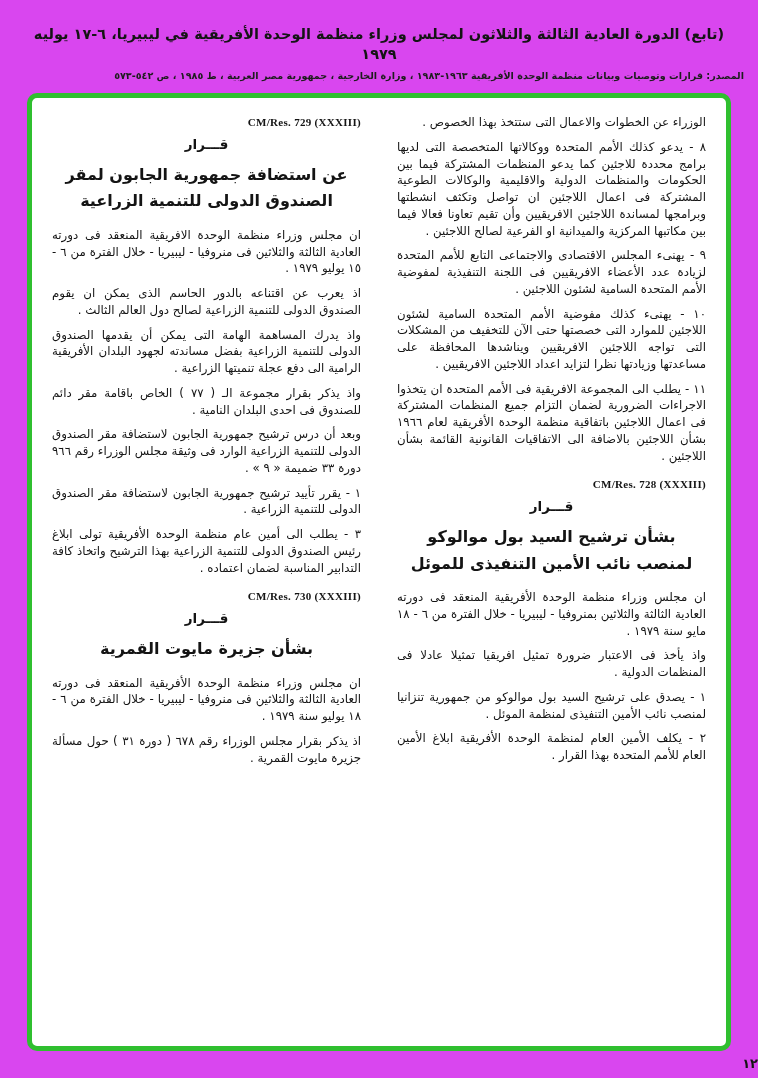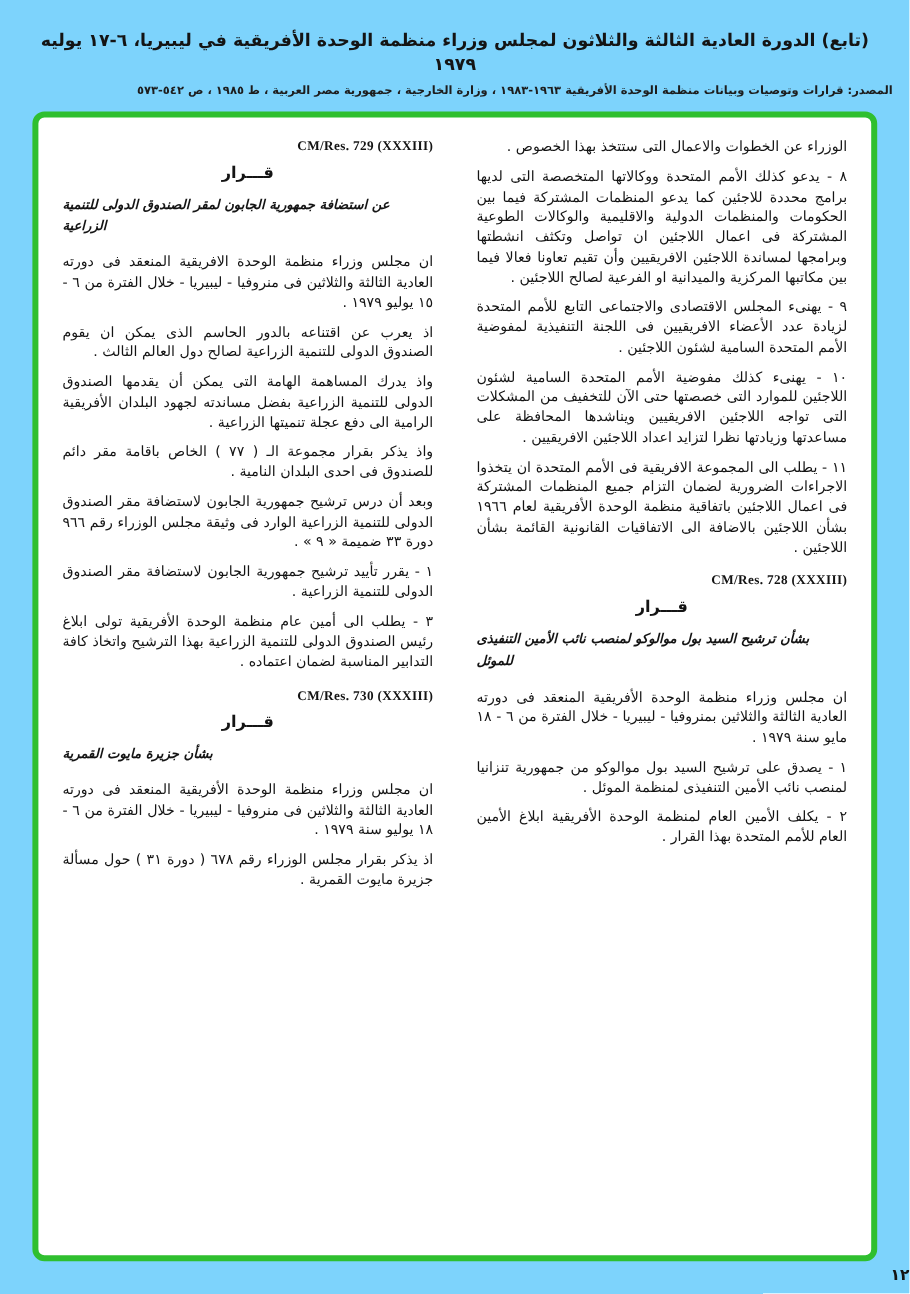--- a/index.html
+++ b/index.html
@@ -1,19 +1,19 @@
 <!DOCTYPE html>
 <html lang="ar"><head>
 <meta charset="utf-8">
 <style>
   html,body{margin:0;padding:0;background:#ffffff;}
   .page{
     position:relative;
     width:758px;height:1078px;
-    background:#7dd3fc;
+    background:#d946ef;
     font-family:"DejaVu Sans",sans-serif;
     color:#141414;
     overflow:hidden;
   }
   .page-header{padding-top:24px;}
   .header-title{
     direction:rtl;text-align:center;
     font-weight:bold;font-size:14.5px;
     padding:0 18px;line-height:1.4;
   }
@@ -48,24 +48,23 @@
     font-family:"Liberation Serif","DejaVu Serif",serif;
     font-weight:bold;font-size:11px;
     margin:14px 0 8px 0;letter-spacing:.3px;
   }
   .block.code:first-child{margin-top:2px;}
   .block.title{
     text-align:center;font-weight:bold;
     font-size:13.5px;margin:6px 0 10px 0;
   }
   .block.subtitle{
-    text-align:left;font-weight:bold;
-    font-size:11px;line-height:1.65;
+    text-align:center;font-weight:bold;
+    font-size:16px;line-height:1.65;
     margin:0 0 12px 0;
-    font-style:italic;
   }
   .page-number{
     position:absolute;left:16px;right:0;bottom:7px;
     text-align:right;font-weight:bold;font-size:13px;
     direction:rtl;
   }
 </style>
 </head>
 <body>
 
@@ -81,20 +80,21 @@
       <div class="column">
           <div class="block para">الوزراء عن الخطوات والاعمال التى ستتخذ بهذا الخصوص .</div>
           <div class="block para">٨ - يدعو كذلك الأمم المتحدة ووكالاتها المتخصصة التى لديها برامج محددة للاجئين كما يدعو المنظمات المشتركة فيما بين الحكومات والمنظمات الدولية والاقليمية والوكالات الطوعية المشتركة فى اعمال اللاجئين ان تواصل وتكثف انشطتها وبرامجها لمساندة اللاجئين الافريقيين وأن تقيم تعاونا فعالا فيما بين مكاتبها المركزية والميدانية او الفرعية لصالح اللاجئين .</div>
           <div class="block para">٩ - يهنىء المجلس الاقتصادى والاجتماعى التابع للأمم المتحدة لزيادة عدد الأعضاء الافريقيين فى اللجنة التنفيذية لمفوضية الأمم المتحدة السامية لشئون اللاجئين .</div>
           <div class="block para">١٠ - يهنىء كذلك مفوضية الأمم المتحدة السامية لشئون اللاجئين للموارد التى خصصتها حتى الآن للتخفيف من المشكلات التى تواجه اللاجئين الافريقيين ويناشدها المحافظة على مساعدتها وزيادتها نظرا لتزايد اعداد اللاجئين الافريقيين .</div>
           <div class="block para">١١ - يطلب الى المجموعة الافريقية فى الأمم المتحدة ان يتخذوا الاجراءات الضرورية لضمان التزام جميع المنظمات المشتركة فى اعمال اللاجئين باتفاقية منظمة الوحدة الأفريقية لعام ١٩٦٦ بشأن اللاجئين بالاضافة الى الاتفاقيات القانونية القائمة بشأن اللاجئين .</div>
           <div class="block code">CM/Res. 728 (XXXIII)</div>
           <div class="block title">قـــرار</div>
           <div class="block subtitle">بشأن ترشيح السيد بول موالوكو لمنصب نائب الأمين التنفيذى للموئل</div>
           <div class="block para">ان مجلس وزراء منظمة الوحدة الأفريقية المنعقد فى دورته العادية الثالثة والثلاثين بمنروفيا - ليبيريا - خلال الفترة من ٦ - ١٨ مايو سنة ١٩٧٩ .</div>
+          <div class="block para">واذ يأخذ فى الاعتبار ضرورة تمثيل افريقيا تمثيلا عادلا فى المنظمات الدولية .</div>
           <div class="block para">١ - يصدق على ترشيح السيد بول موالوكو من جمهورية تنزانيا لمنصب نائب الأمين التنفيذى لمنظمة الموئل .</div>
           <div class="block para">٢ - يكلف الأمين العام لمنظمة الوحدة الأفريقية ابلاغ الأمين العام للأمم المتحدة بهذا القرار .</div>
         </div>
       <div class="column">
           <div class="block code">CM/Res. 729 (XXXIII)</div>
           <div class="block title">قـــرار</div>
           <div class="block subtitle">عن استضافة جمهورية الجابون لمقر الصندوق الدولى للتنمية الزراعية</div>
           <div class="block para">ان مجلس وزراء منظمة الوحدة الافريقية المنعقد فى دورته العادية الثالثة والثلاثين فى منروفيا - ليبيريا - خلال الفترة من ٦ - ١٥ يوليو ١٩٧٩ .</div>
           <div class="block para">اذ يعرب عن اقتناعه بالدور الحاسم الذى يمكن ان يقوم الصندوق الدولى للتنمية الزراعية لصالح دول العالم الثالث .</div>
           <div class="block para">واذ يدرك المساهمة الهامة التى يمكن أن يقدمها الصندوق الدولى للتنمية الزراعية بفضل مساندته لجهود البلدان الأفريقية الرامية الى دفع عجلة تنميتها الزراعية .</div>

